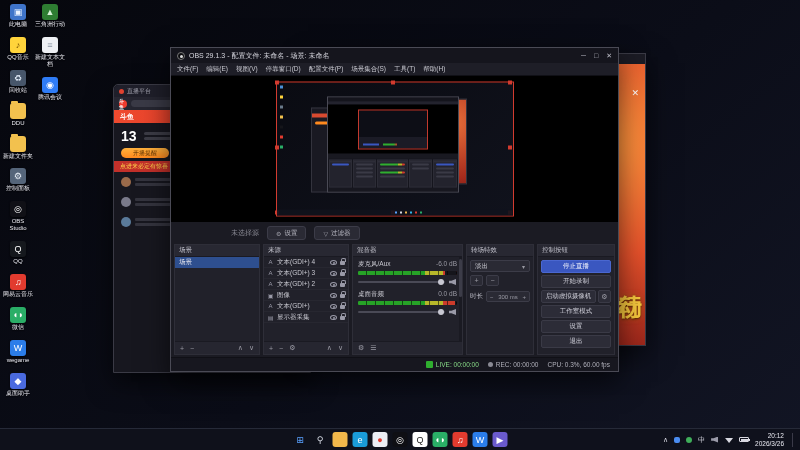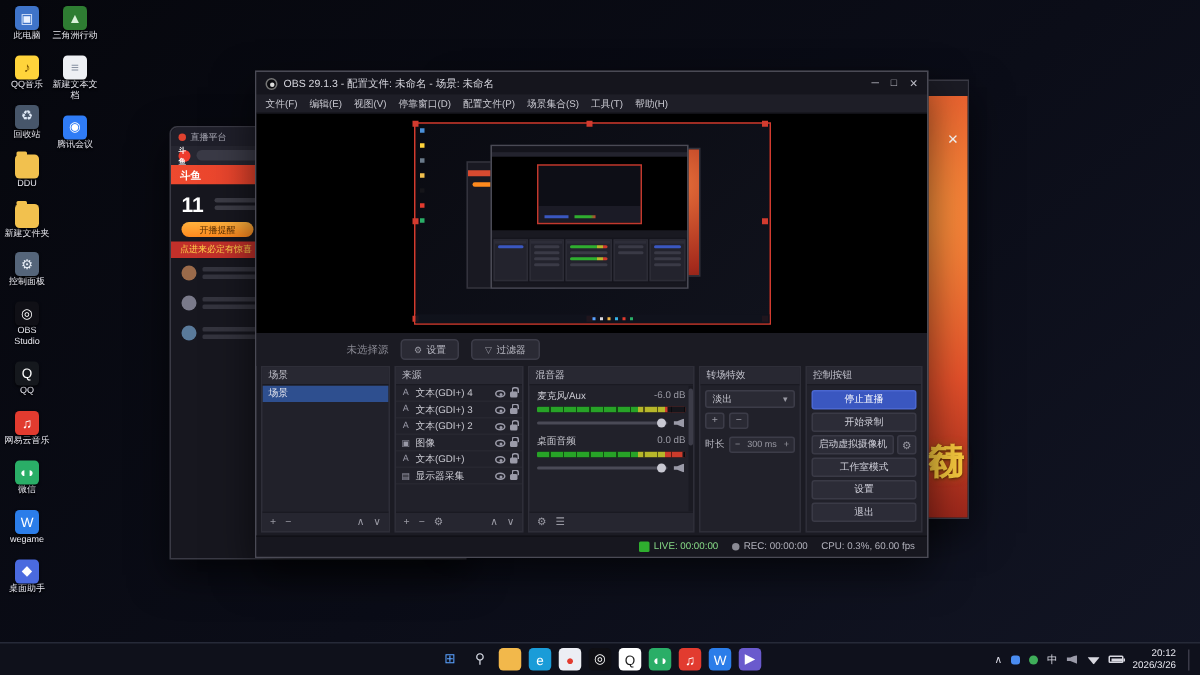--- a/index.html
+++ b/index.html
@@ -321,21 +321,21 @@
       <span class="bw-fav"></span>
       <span class="bw-title-text">直播平台</span>
     </div>
     <div class="bw-tool">
       <span class="bw-logo">斗鱼</span>
       <span class="bw-search"></span>
     </div>
     <div class="bw-brand">斗鱼</div>
     <div class="bw-body">
       <div class="bw-stat">
-        <span class="bw-num">11</span>
+        <span class="bw-num">13</span>
         <span class="bw-bars">
             <span></span>
             <span></span>
           </span>
       </div>
       <button class="bw-btn">开播提醒</button>
       <div class="bw-banner">点进来必定有惊喜</div>
       <div class="bw-row">
         <span class="bw-ava" style="background:#9a6a4a"></span>
         <span class="bw-lines">

